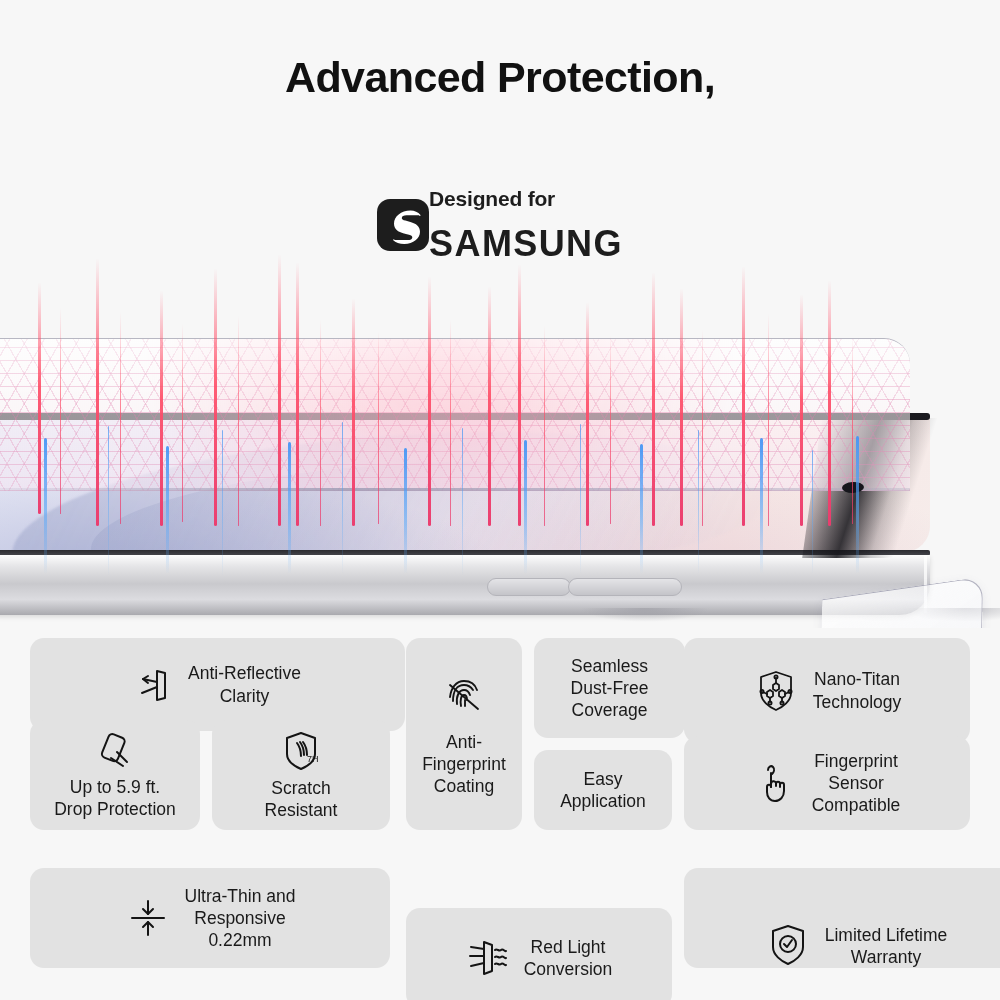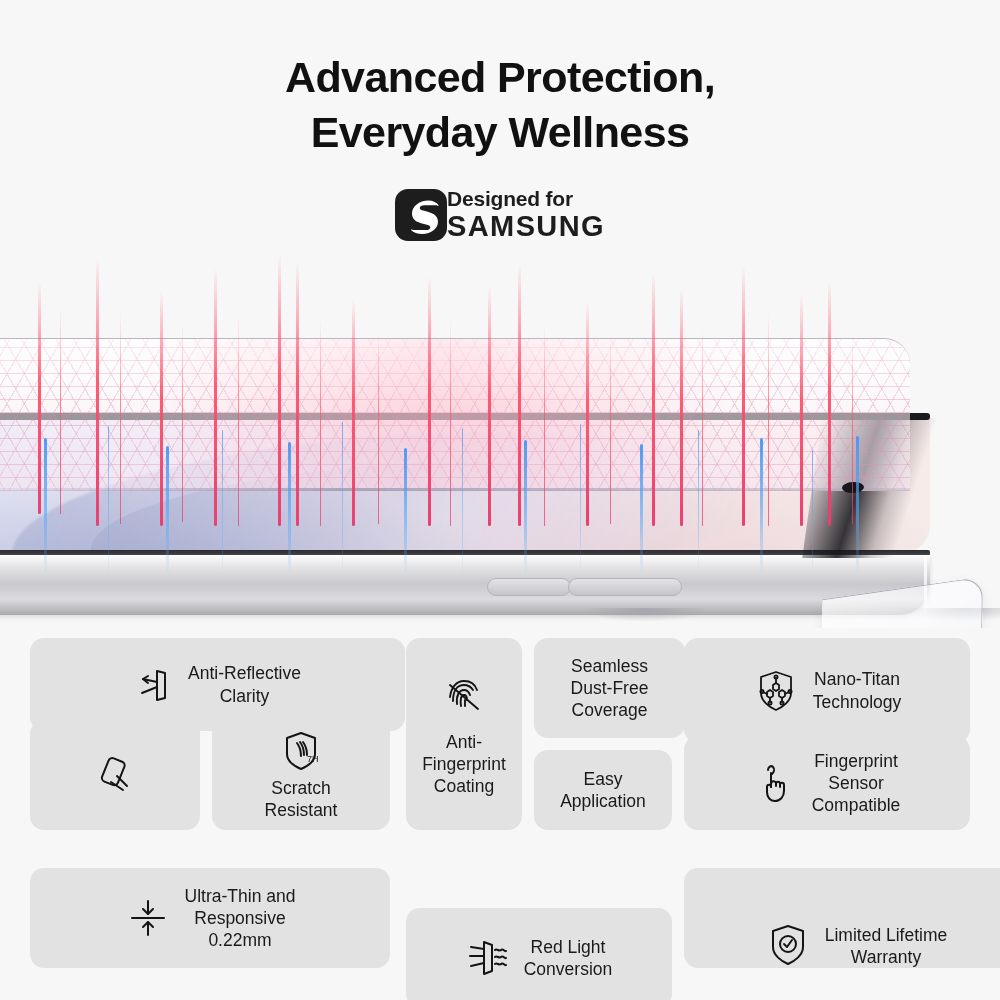--- a/index.html
+++ b/index.html
@@ -29,21 +29,21 @@
     position:absolute;top:188px;left:0;width:1000px;
     display:flex;justify-content:center;align-items:center;
   }
   .badge-mark{
     width:52px;height:52px;border-radius:13px;background:#1d1d1d;
     position:relative;flex:none;
   }
   .badge-mark svg{position:absolute;inset:0;}
   .badge-text{display:flex;flex-direction:column;justify-content:center;line-height:1;}
   .badge-l1{font-size:21px;font-weight:600;color:#1d1d1d;letter-spacing:-0.2px;}
-  .badge-l2{font-size:29px;font-weight:800;color:#1d1d1d;letter-spacing:1.4px;margin-top:3px;}
+  .badge-l2{font-size:36px;font-weight:800;color:#1d1d1d;letter-spacing:1.4px;margin-top:17px;}
 
   
   .hero{position:absolute;top:250px;left:0;width:1000px;height:378px;overflow:hidden;z-index:10;}
 
   
   .phone-frame{
     position:absolute;left:-30px;top:305px;width:960px;height:60px;
     background:linear-gradient(180deg,#fdfdfd 0%,#e6e6e8 18%,#c9c9cd 48%,#dcdce0 74%,#a9a9ae 100%);
     border-radius:0 0 30px 30px;
     box-shadow:0 2px 5px rgba(0,0,0,.12);
@@ -187,21 +187,20 @@
   #c-warranty      {left:684px; top:240px; width:344px; height:100px;align-items:flex-end;}
 </style>
 </head>
 <body>
 
 <div class="page">
 
   <div class="header">
     <div class="headline">
       <span>Advanced Protection,</span>
-      <span class="l2">Everyday Wellness</span>
     </div>
 
     <div class="badge">
       <div class="badge-mark">
         <svg viewBox="0 0 52 52" width="52" height="52" aria-hidden="true">
           <path d="M33.5 11.5 C24 11.5 17 17.5 17 24.5 C17 30 21 33 27 34.5 L32 35.8 C34.3 36.4 35.3 37.2 35.3 38.4 C35.3 40 33.5 41 30.6 41 L17.5 41 L17.5 40.4 C17.5 40.4 16 40.4 16 40.4 L16 40.9 C18.6 43.4 22.6 45 27.3 45 C36.4 45 43 39.5 43 32.8 C43 27.4 39.1 24.4 33.4 22.9 L28.4 21.6 C25.9 21 24.8 20.2 24.8 18.9 C24.8 17.3 26.6 16.2 29.6 16.2 L42 16.2 L42 16.8 L43.5 16.8 L43.5 15.9 C41 13.2 37.6 11.5 33.5 11.5 Z" fill="#ffffff"></path>
           <path d="M26 5 C14.4 5 5 14.4 5 26 C5 37.6 14.4 47 26 47 C37.6 47 47 37.6 47 26 C47 14.4 37.6 5 26 5 Z M26 9 C35.4 9 43 16.6 43 26 C43 35.4 35.4 43 26 43 C16.6 43 9 35.4 9 26 C9 16.6 16.6 9 26 9 Z" fill="none"></path>
         </svg>
       </div>
       <div class="badge-text">
@@ -301,20 +300,22 @@
     </div>
 
     <div class="card stacked" id="c-drop">
       <span class="card-icon">
         <svg width="44" height="42" viewBox="0 0 44 42" fill="none" stroke="#141414" stroke-width="2" stroke-linecap="round" stroke-linejoin="round">
           <rect x="12" y="5" width="17" height="25" rx="4" transform="rotate(22 20 17)"></rect>
           <path d="M24 22 L34 32"></path>
           <path d="M18 28 L30 36"></path>
         </svg>
       </span>
+      <span class="card-label">Up to 5.9 ft.
+Drop Protection</span>
     </div>
 
     <div class="card stacked" id="c-scratch">
       <span class="card-icon">
         <svg width="44" height="44" viewBox="0 0 44 44" fill="none" stroke="#141414" stroke-width="2" stroke-linecap="round" stroke-linejoin="round">
           <path d="M22 4 L36 9 L36 25 C36 32 29 37 22 40 C15 37 8 32 8 25 L8 9 Z"></path>
           <path d="M18 14 C21 18 22 23 22 27"></path>
           <path d="M21 13 C24 17 25 22 25 26"></path>
           <path d="M24 13 C27 17 28 22 28 26"></path>
           <text x="28" y="33" font-family="Liberation Sans, sans-serif" font-size="9" fill="#141414" stroke="none">7H</text>

